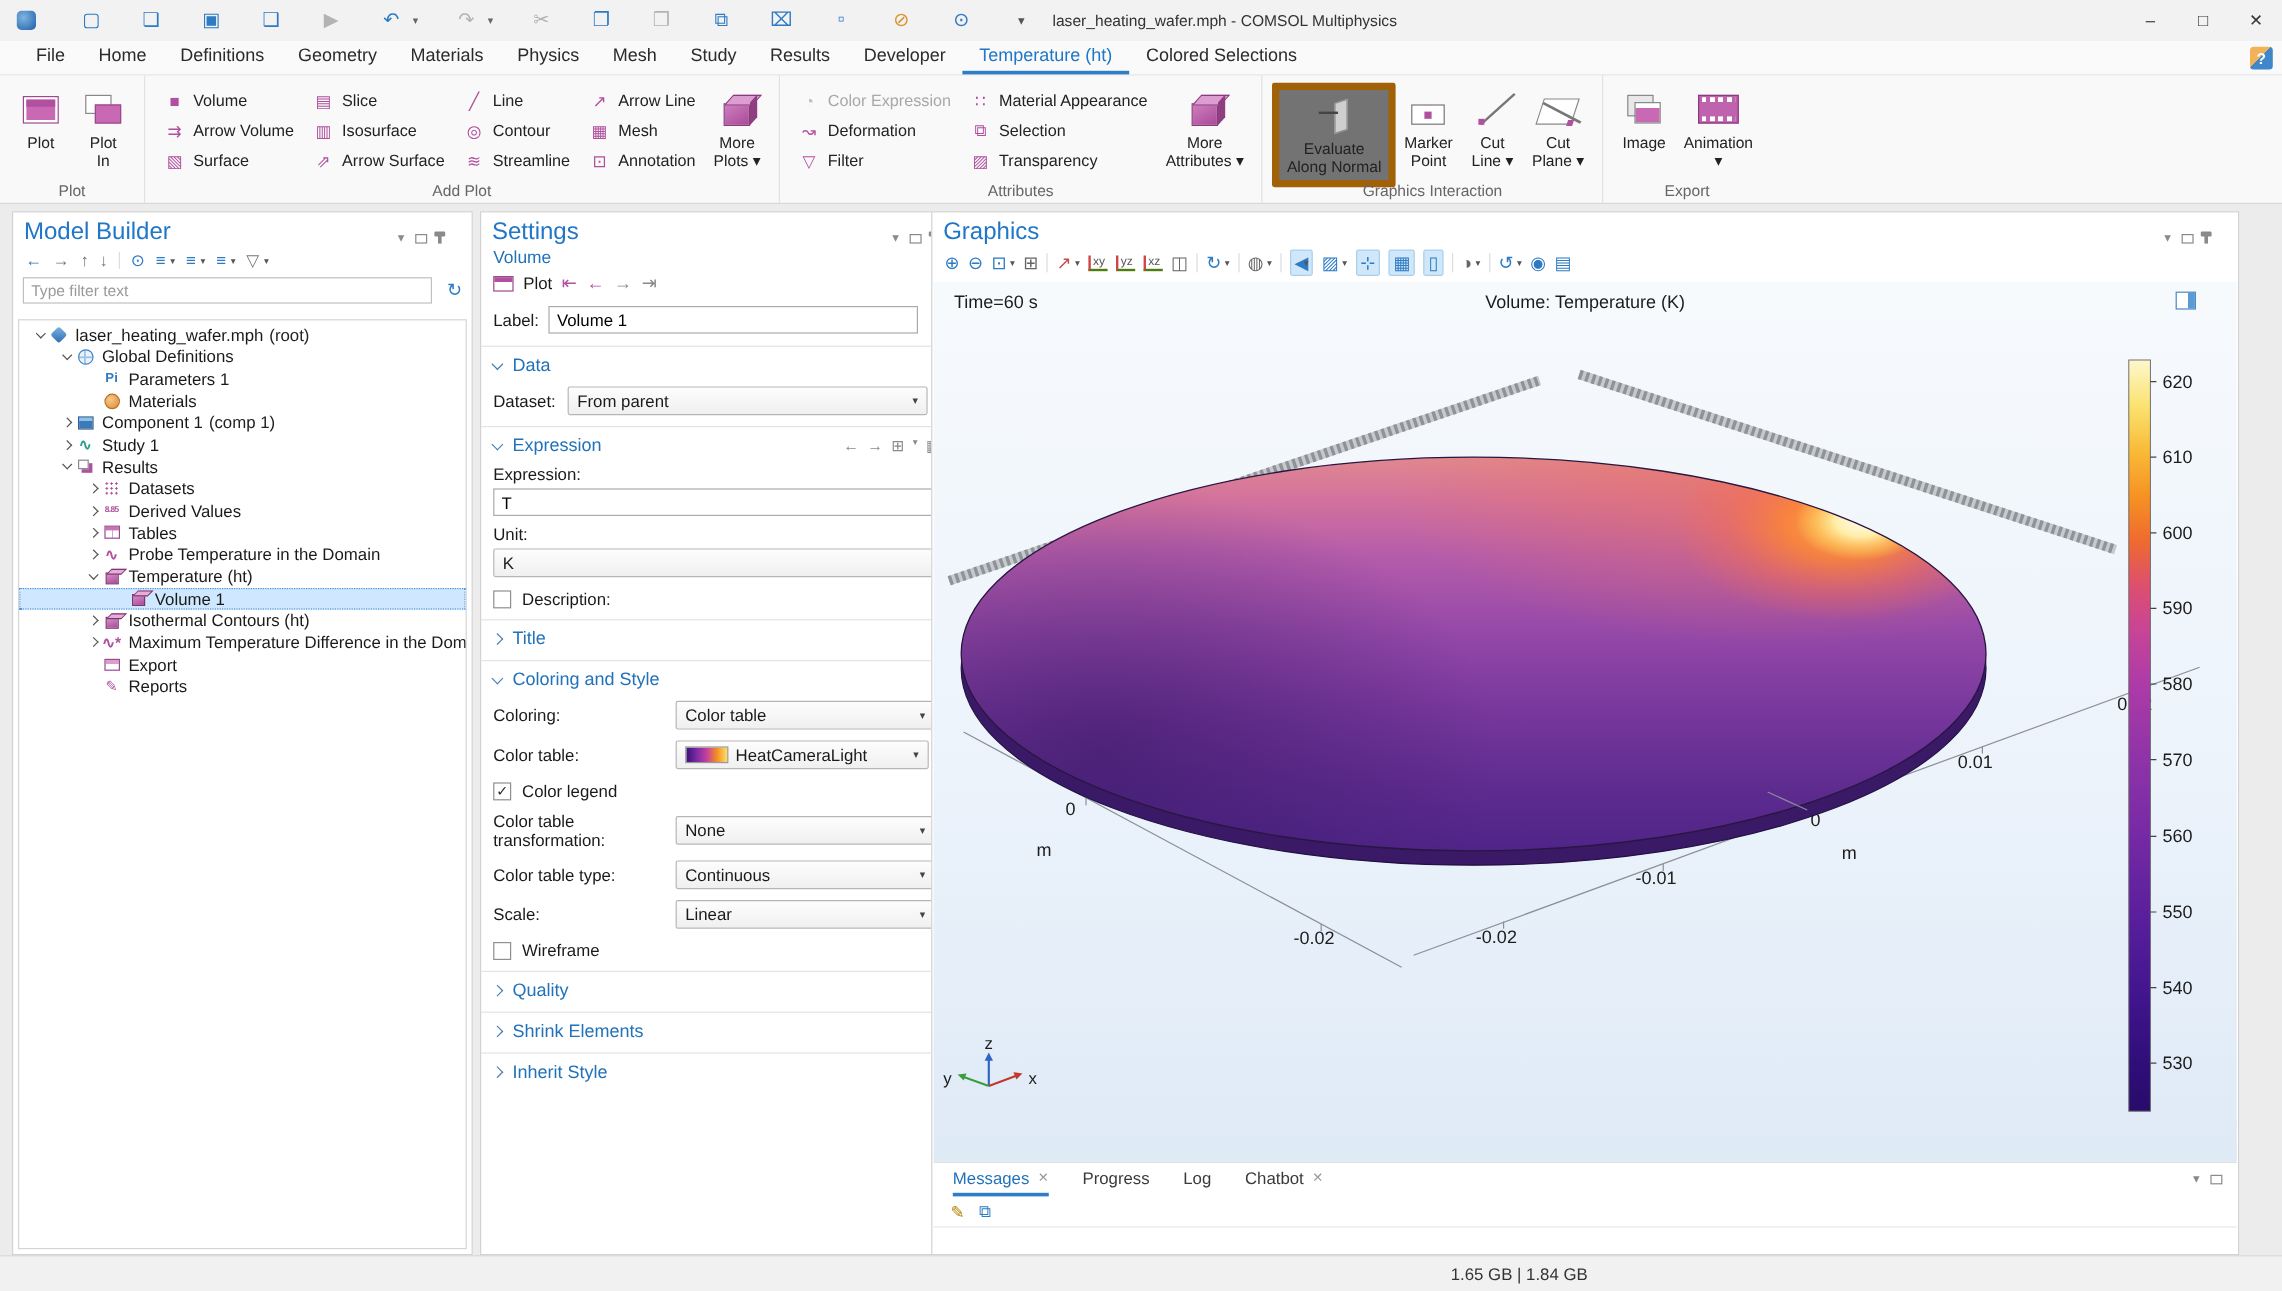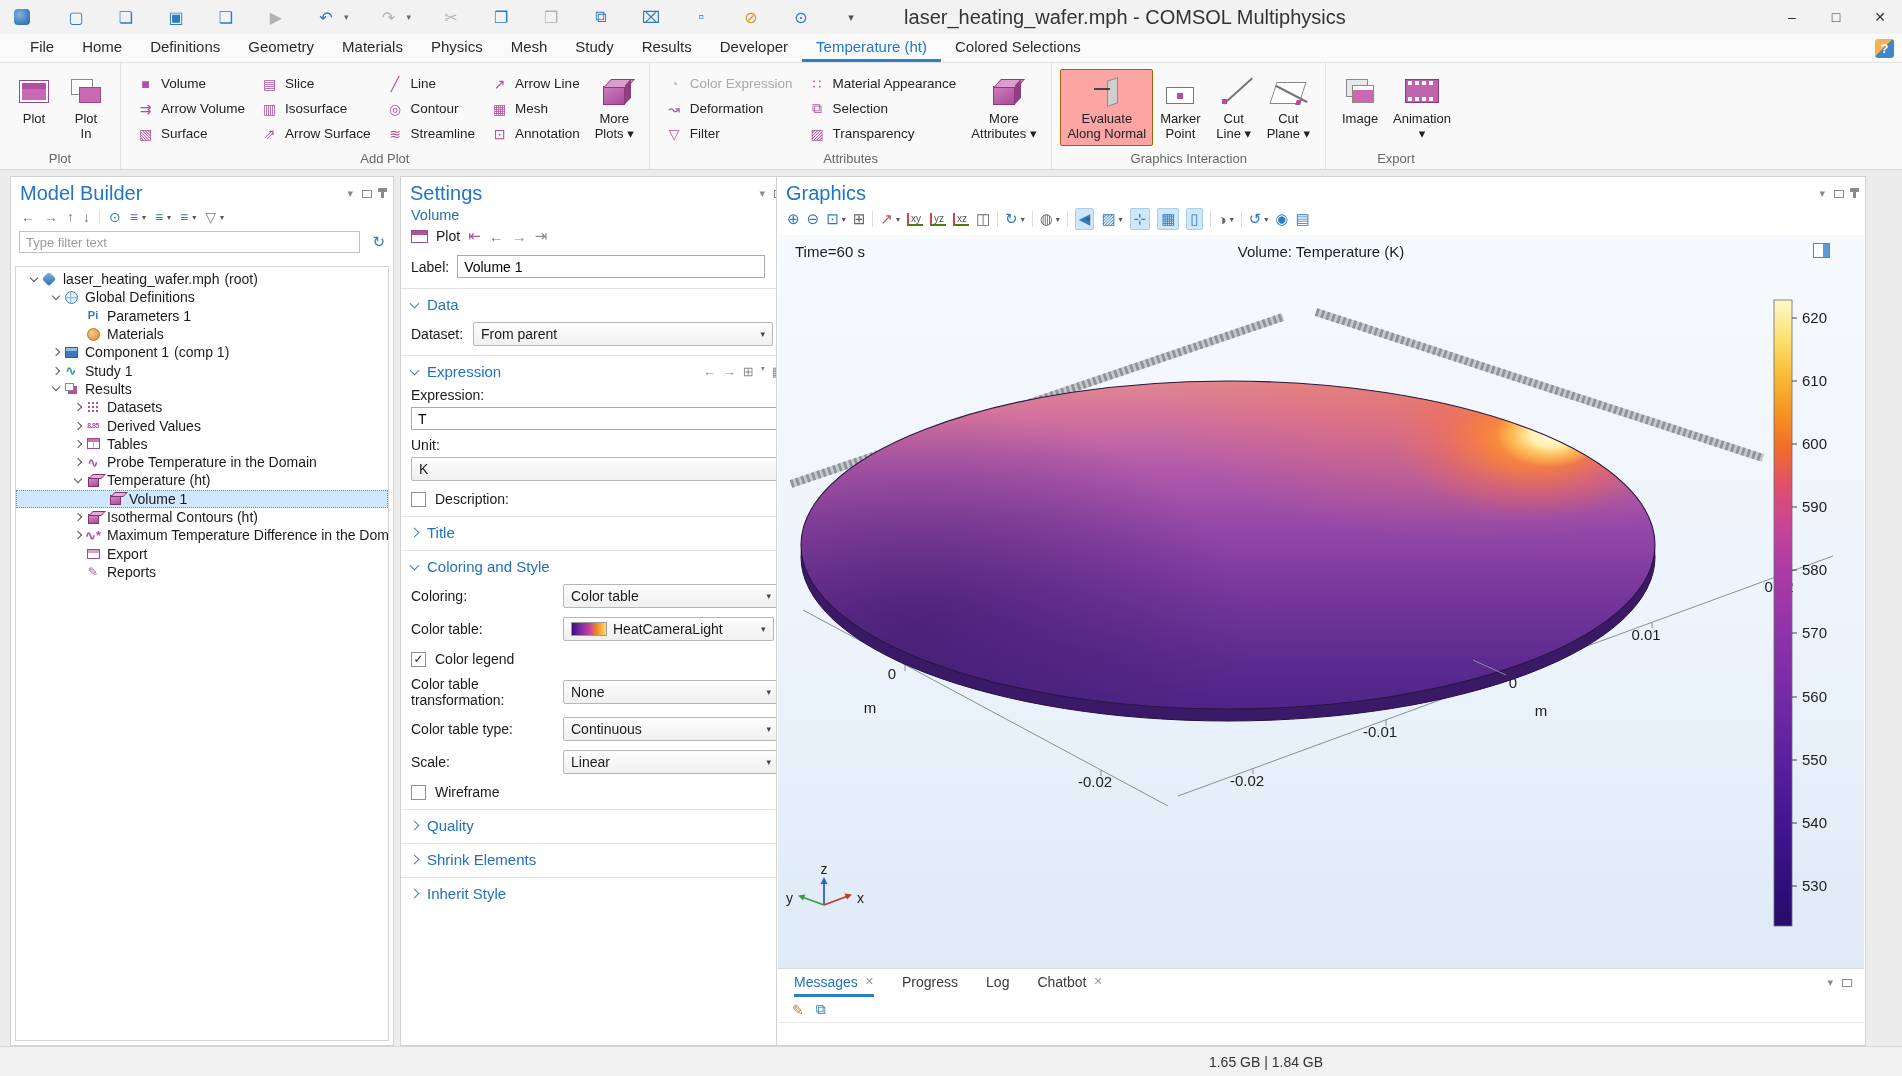--- a/index.html
+++ b/index.html
@@ -6,36 +6,36 @@
 body{font-family:"Liberation Sans",sans-serif;background:#888}
 #app{position:relative;width:1902px;height:1076px;background:#ececec;overflow:hidden;color:#1a1a1a;font-size:14px}
 
 #titlebar{position:absolute;left:0;top:0;width:1902px;height:34px;background:#f2f2f2;display:flex;align-items:center}
 .qat{display:flex;align-items:center;gap:30px;padding-left:14px}
 .qat .qi{font-size:16px;color:#2e7bc4;width:20px;text-align:center;cursor:default}
 .qat .qi.dis{color:#b3b3b3}
 .qat .qi.amber{color:#d9952f}
 .appdot{width:16px;height:16px;border-radius:4px;background:radial-gradient(circle at 35% 35%,#7fb4e2,#1f5fa8);margin-right:6px}
 .dd{font-size:9px;color:#666;margin-left:-22px}
-#win-title{margin-left:43px;font-size:20px;color:#333;white-space:nowrap}
+#win-title{margin-left:16px;font-size:13px;color:#333;white-space:nowrap}
 #winctl{position:absolute;right:0;top:0;height:34px;display:flex}
 #winctl .wc{width:44px;height:34px;display:flex;align-items:center;justify-content:center;font-size:14px;color:#333}
 
 #menubar{position:absolute;left:0;top:34px;width:1902px;height:29px;background:#fafafa;border-bottom:1px solid #e3e3e3;display:flex;align-items:stretch;padding-left:16px}
 .mtab{padding:0 14px;display:flex;align-items:center;font-size:15px;color:#2b2b2b;border-bottom:3px solid transparent}
 .mtab.active{color:#2077c8;border-bottom:3px solid #2e7ec7}
 #help-ic{position:absolute;right:8px;top:5px;width:19px;height:19px;background:linear-gradient(135deg,#f3b259 0 45%,#3f87c9 45%);border-radius:3px;color:#fff;font-size:13px;font-weight:bold;text-align:center;line-height:19px}
 
 #ribbon{position:absolute;left:0;top:63px;width:1902px;height:107px;background:#f9f9f9;border-bottom:1px solid #d8d8d8;display:flex}
 .rgroup{position:relative;padding:6px 8px 22px 8px;border-right:1px solid #e2e2e2;display:flex;align-items:flex-start}
 .glabel{position:absolute;bottom:3px;left:0;right:0;text-align:center;font-size:13px;color:#666}
 .big-btn{display:flex;flex-direction:column;align-items:center;justify-content:flex-start;gap:3px;padding:3px 6px;border:1px solid transparent;border-radius:2px;min-width:52px}
 .big-btn .bicon{height:36px;display:flex;align-items:center;justify-content:center}
 .big-btn .blabel{font-size:13px;line-height:1.15;text-align:center;color:#222;white-space:pre-line}
-.big-btn.active{background:#fca5a5;border:1px solid #a16207}
+.big-btn.active{background:#737373;border:6px solid #a16207}
 .sgrid{display:grid;grid-auto-flow:column;grid-template-rows:repeat(3,25px);align-items:center;margin-top:2px}
 .small-btn{display:flex;align-items:center;gap:7px;height:24px;padding:0 8px;font-size:13.5px;color:#222;white-space:nowrap}
 .small-btn .sicon{color:#b0509e;font-size:14px;width:17px;text-align:center}
 .small-btn.dis{color:#a8a8a8}.small-btn.dis .sicon{color:#bdbdbd}
 .iso-cube{width:22px;height:19px;background:linear-gradient(150deg,#cf7fc0,#a84a97);border:1px solid #8a3a7d;position:relative;margin-top:8px}
 .iso-cube::before{content:"";position:absolute;left:-1px;top:-8px;width:22px;height:7px;background:#dd9dd0;border:1px solid #8a3a7d;transform:skewX(-42deg);transform-origin:bottom left}
 .iso-cube::after{content:"";position:absolute;right:-7px;top:-4.5px;width:6px;height:19px;background:#8f3e81;transform:skewY(-48deg)}
 .plot-win{width:30px;height:23px;border:1px solid #9c4a8e;background:#fff;position:relative}
 .plot-win::before{content:"";position:absolute;inset:2px;background:linear-gradient(#b0509e,#b0509e) 0 0/100% 6px no-repeat,#c969b4}
 .plot-win2{width:30px;height:24px;position:relative}
@@ -56,21 +56,21 @@
 .image-ic::before{content:"";position:absolute;left:0;top:0;width:20px;height:16px;border:1px solid #8a8a8a;background:#e8e8e8}
 .image-ic::after{content:"";position:absolute;right:0;bottom:0;width:20px;height:16px;border:1px solid #8a8a8a;background:linear-gradient(#fff 0 4px,#c969b4 4px)}
 .anim-ic{width:34px;height:24px;background:#c063ae;border:1px solid #8a3a7d;position:relative}
 .anim-ic::before,.anim-ic::after{content:"";position:absolute;left:2px;right:2px;height:4px;background:repeating-linear-gradient(90deg,#fff 0 4px,transparent 4px 7px)}
 .anim-ic::before{top:1px}.anim-ic::after{bottom:1px}
 
 .panel{position:absolute;top:176px;height:870px;background:#fff;border:1px solid #d2d2d2}
 #mb-panel{left:10px;width:384px}
 #settings-panel{left:400px;width:406px}
 #graphics-panel{left:776px;width:1090px}
-.phead{display:flex;align-items:center;padding:5px 9px 2px 9px}
+.phead{display:flex;align-items:flex-end;padding:5px 25px 2px 9px}
 .ptitle{font-size:20px;color:#2077c8;font-weight:400}
 .pwins{margin-left:auto;display:flex;align-items:center;gap:9px}
 .pwins .gi{color:#8a8a8a;font-size:11px}
 .float-ic{width:10px;height:8px;border:1.3px solid #8a8a8a;display:inline-block}
 .pin-ic{width:3px;height:9px;background:#8a8a8a;display:inline-block;position:relative;transform:rotate(0deg)}
 .pin-ic::before{content:"";position:absolute;top:-1px;left:-3px;width:9px;height:4px;background:#8a8a8a;border-radius:1px}
 
 .mtools{display:flex;align-items:center;gap:9px;padding:2px 10px 4px 10px}
 .mtools .gi{font-size:14px;color:#2e7bc4}
 .mtools .gi.gray{color:#777}

